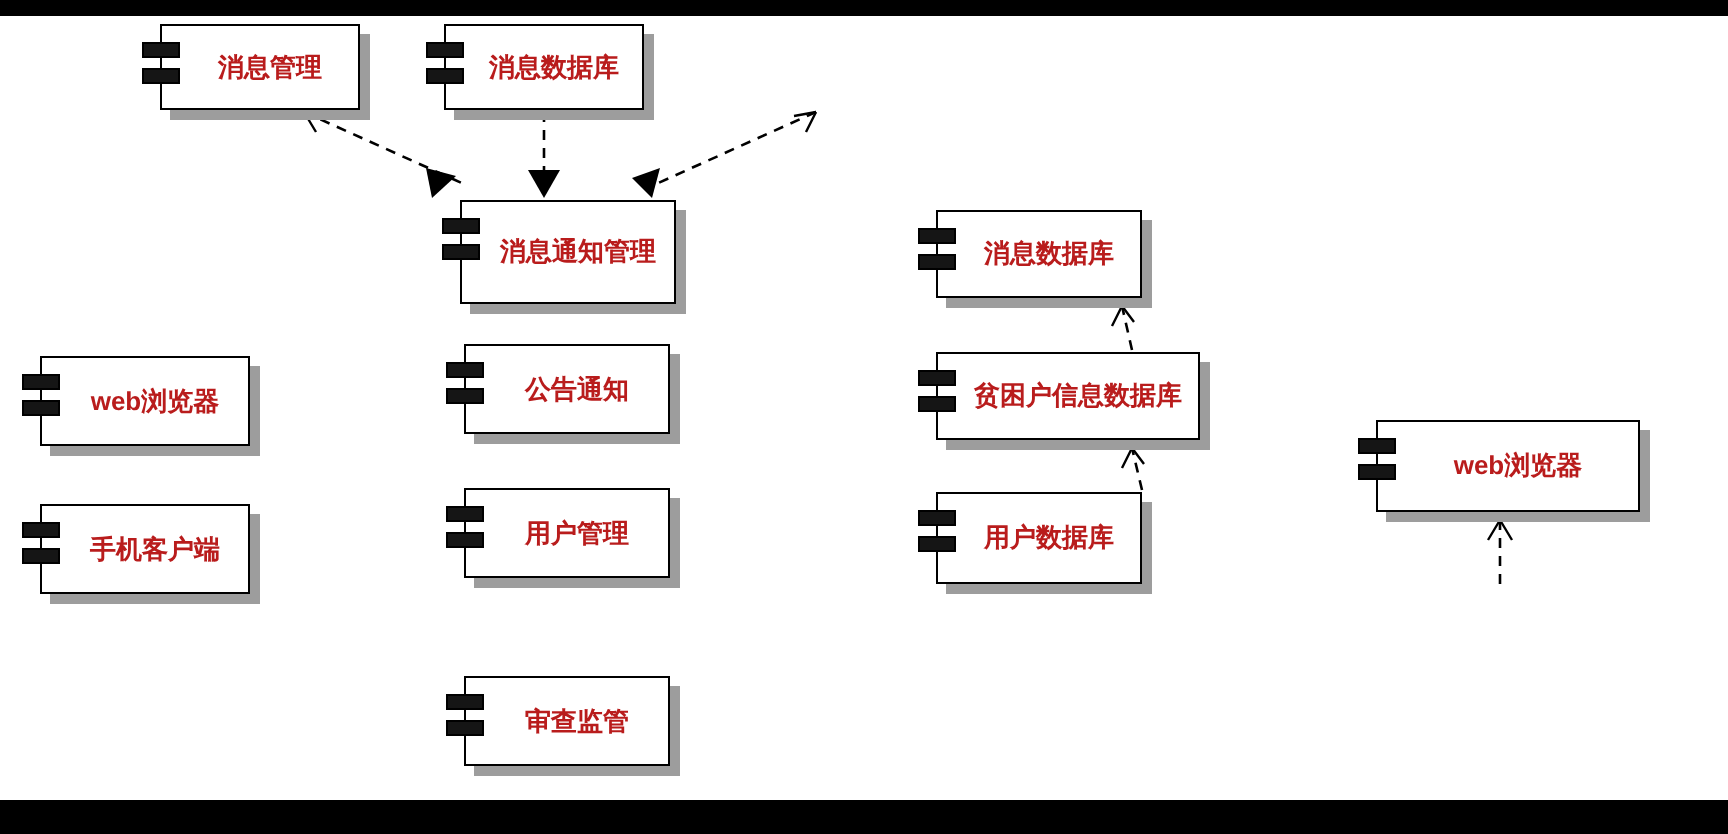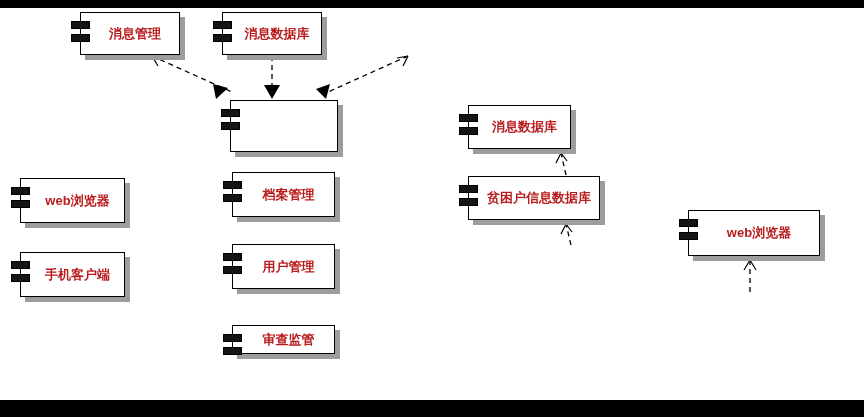--- a/index.html
+++ b/index.html
@@ -85,64 +85,70 @@
   <div class="component" style="left:222px;top:12px;width:100px;height:43px">
     <span class="tab t1"></span>
     <span class="tab t2"></span>
     <span class="label">消息数据库</span>
   </div>
 
 
   <div class="component" style="left:230px;top:100px;width:108px;height:52px">
     <span class="tab t1"></span>
     <span class="tab t2"></span>
+    <span class="label">消息通知管理</span>
   </div>
 
   <div class="component" style="left:20px;top:252px;width:105px;height:45px">
     <span class="tab t1"></span>
     <span class="tab t2"></span>
     <span class="label">手机客户端</span>
   </div>
 
   <div class="component" style="left:20px;top:178px;width:105px;height:45px">
     <span class="tab t1"></span>
     <span class="tab t2"></span>
     <span class="label">web浏览器</span>
   </div>
 
   <div class="component" style="left:232px;top:172px;width:103px;height:45px">
     <span class="tab t1"></span>
     <span class="tab t2"></span>
-    <span class="label">档案管理</span>
+    <span class="label">公告通知</span>
   </div>
 
   <div class="component" style="left:232px;top:244px;width:103px;height:45px">
     <span class="tab t1"></span>
     <span class="tab t2"></span>
     <span class="label">用户管理</span>
   </div>
 
-  <div class="component" style="left:232px;top:325px;width:103px;height:29px">
+  <div class="component" style="left:232px;top:338px;width:103px;height:45px">
     <span class="tab t1"></span>
     <span class="tab t2"></span>
     <span class="label">审查监管</span>
   </div>
 
   <div class="component" style="left:468px;top:105px;width:103px;height:44px">
     <span class="tab t1"></span>
     <span class="tab t2"></span>
     <span class="label">消息数据库</span>
   </div>
 
   <div class="component" style="left:468px;top:176px;width:132px;height:44px">
     <span class="tab t1"></span>
     <span class="tab t2"></span>
     <span class="label">贫困户信息数据库</span>
   </div>
 
+  <div class="component" style="left:468px;top:246px;width:103px;height:46px">
+    <span class="tab t1"></span>
+    <span class="tab t2"></span>
+    <span class="label">用户数据库</span>
+  </div>
 
   <div class="component" style="left:688px;top:210px;width:132px;height:46px">
     <span class="tab t1"></span>
     <span class="tab t2"></span>
     <span class="label">web浏览器</span>
   </div>
 
 </div>
 
 </body></html>

